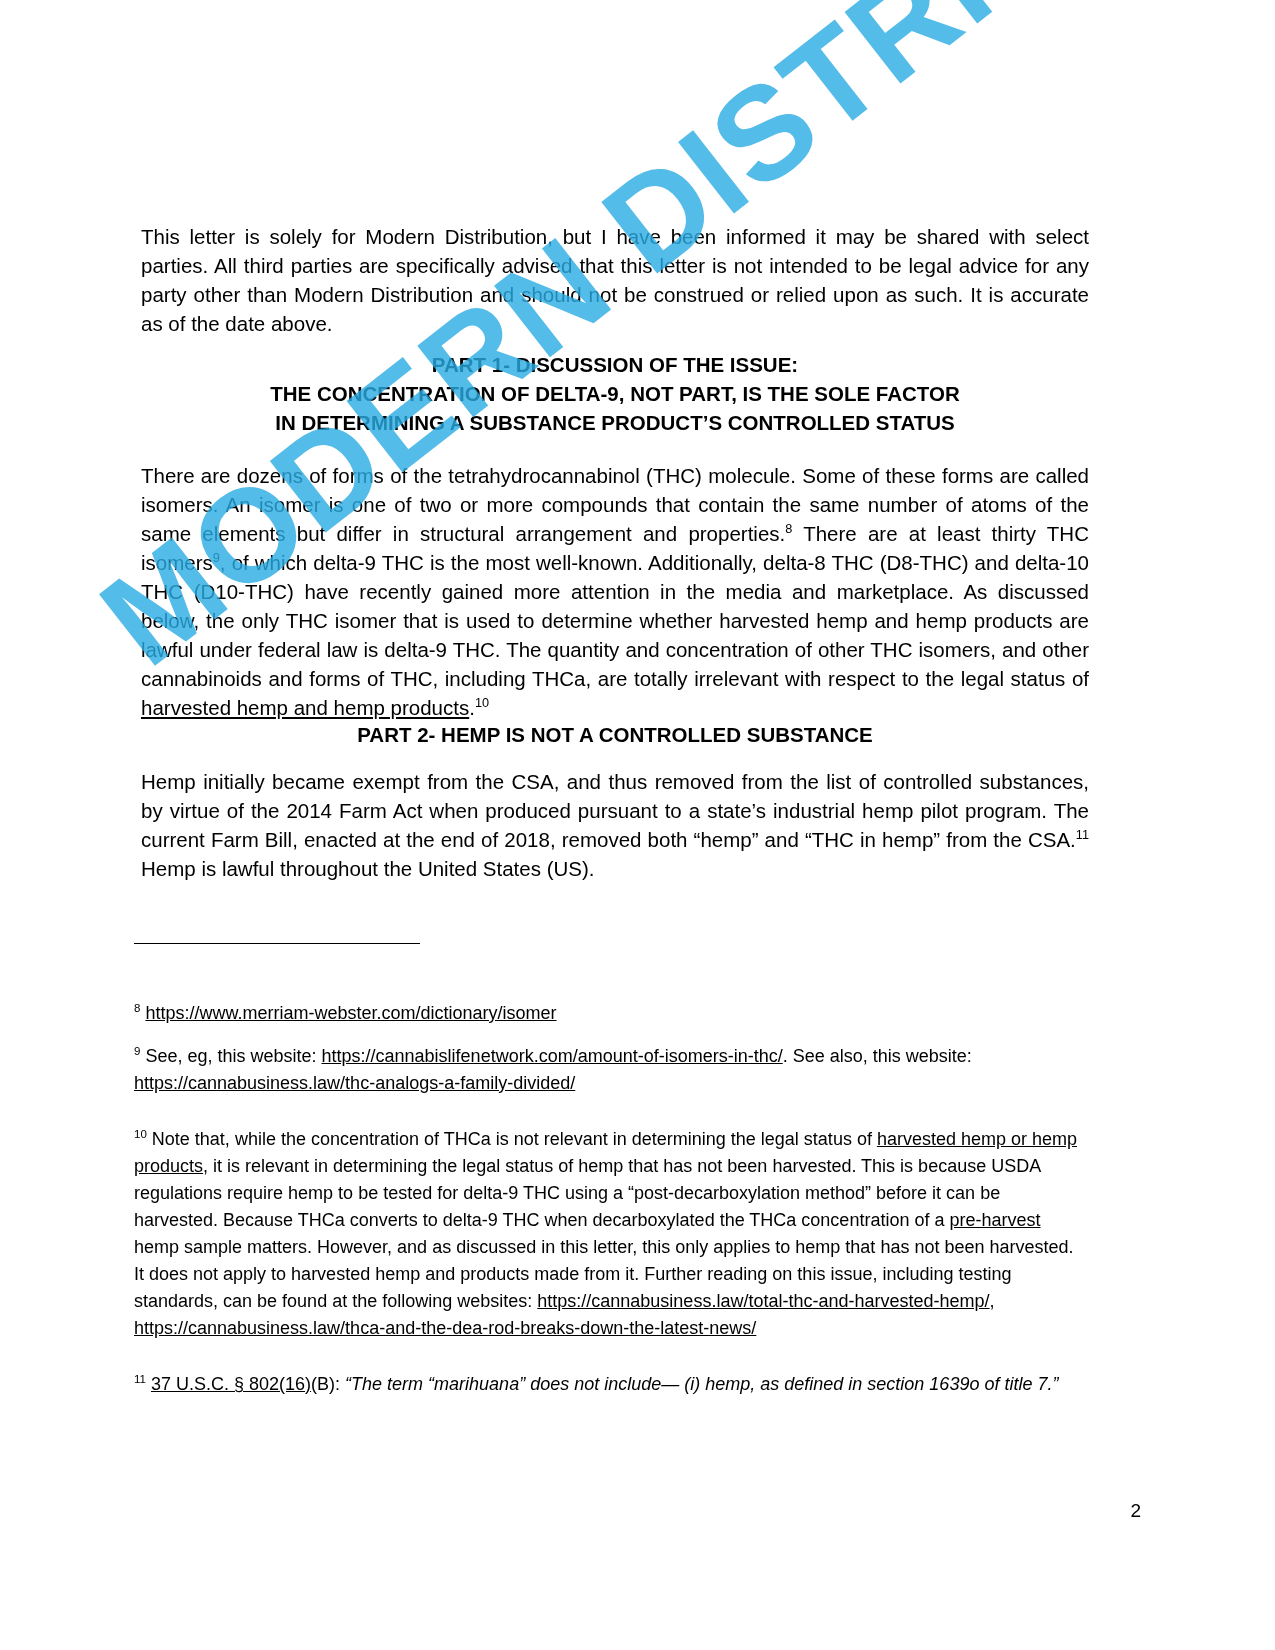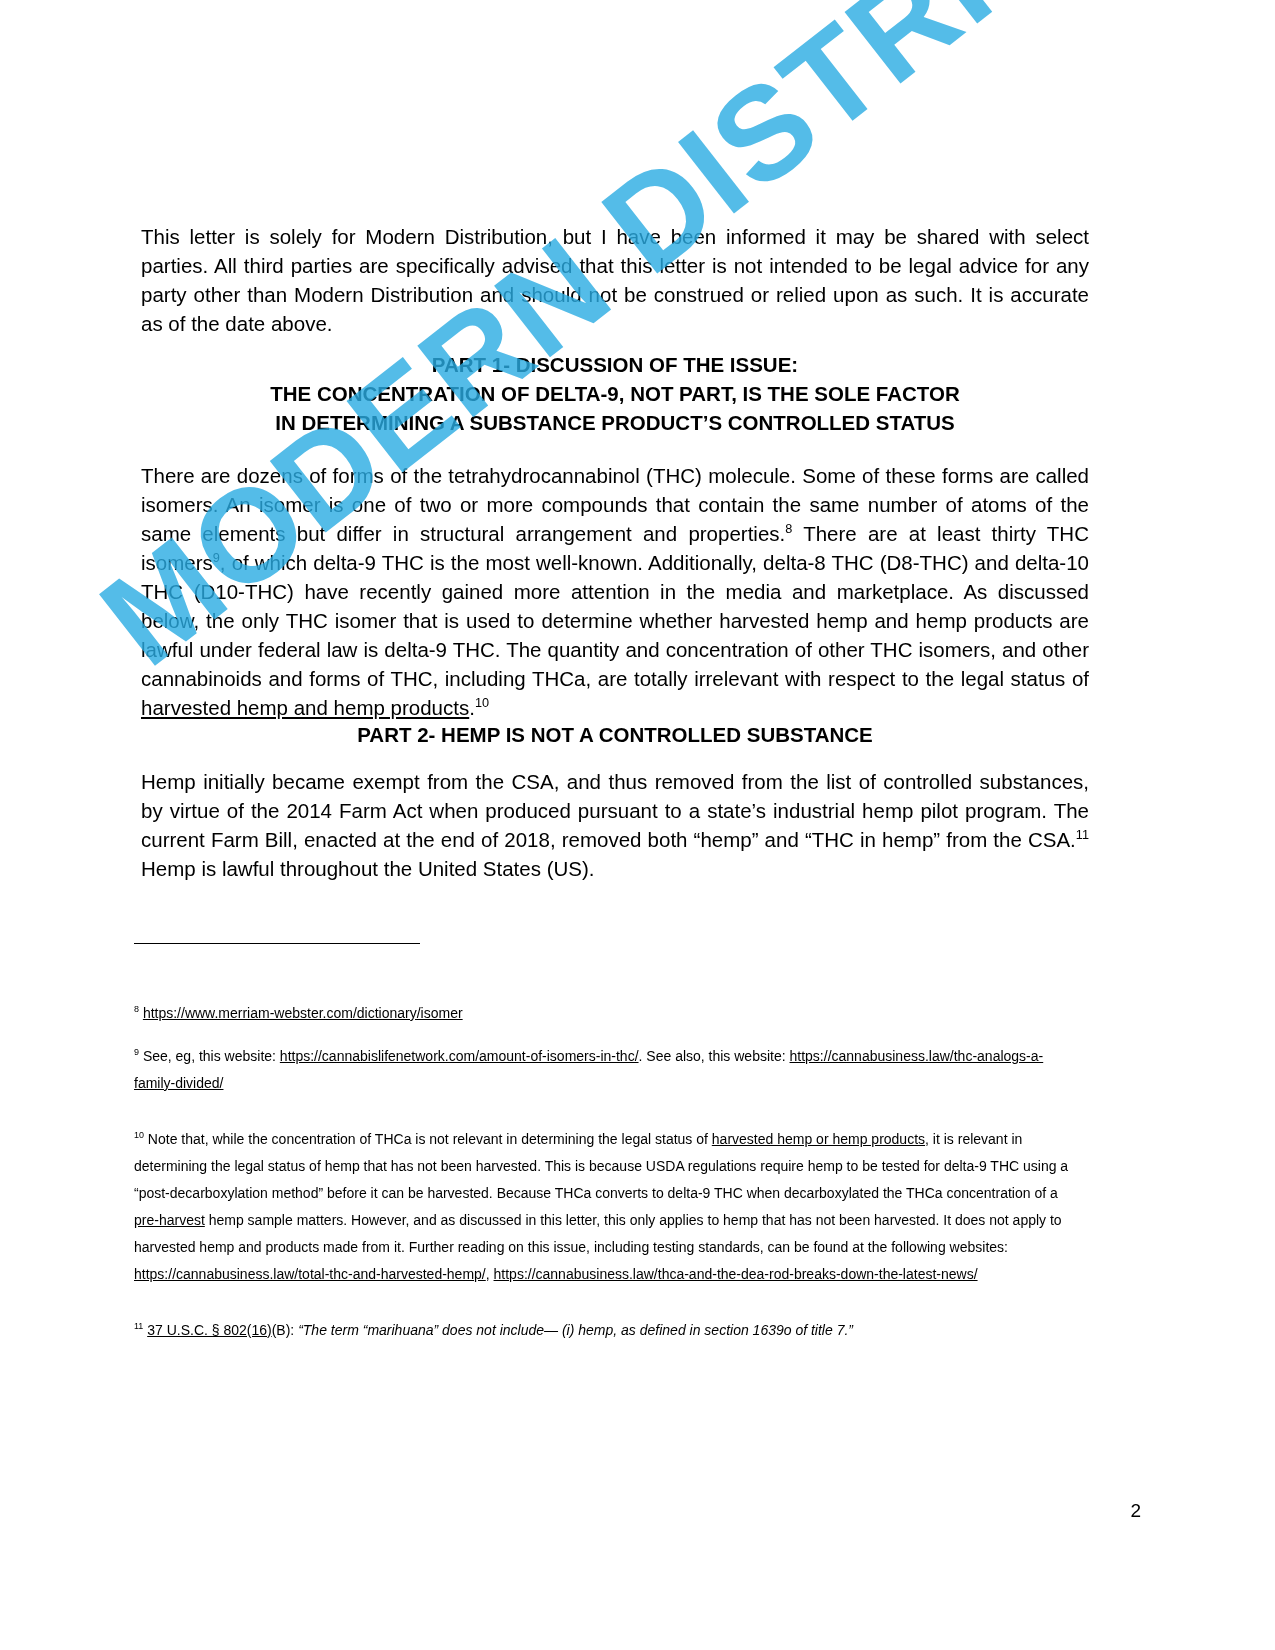--- a/index.html
+++ b/index.html
@@ -80,21 +80,21 @@
     height: 0;
     border-top: 1.5px solid #000;
   }
   .footnotes {
     position: absolute;
     left: 134px;
     top: 1000px;
     width: 948px;
   }
   .fn {
-    font-size: 14px;
+    font-size: 18px;
     line-height: 27px;
     margin-bottom: 16px;
     text-align: left;
   }
   .fn sup { font-size: 0.64em; }
   .fn-10, .fn-11 { text-align: left; margin-top: 29px; }
   .pagenum {
     position: absolute;
     right: 134px;
     bottom: 128px;

